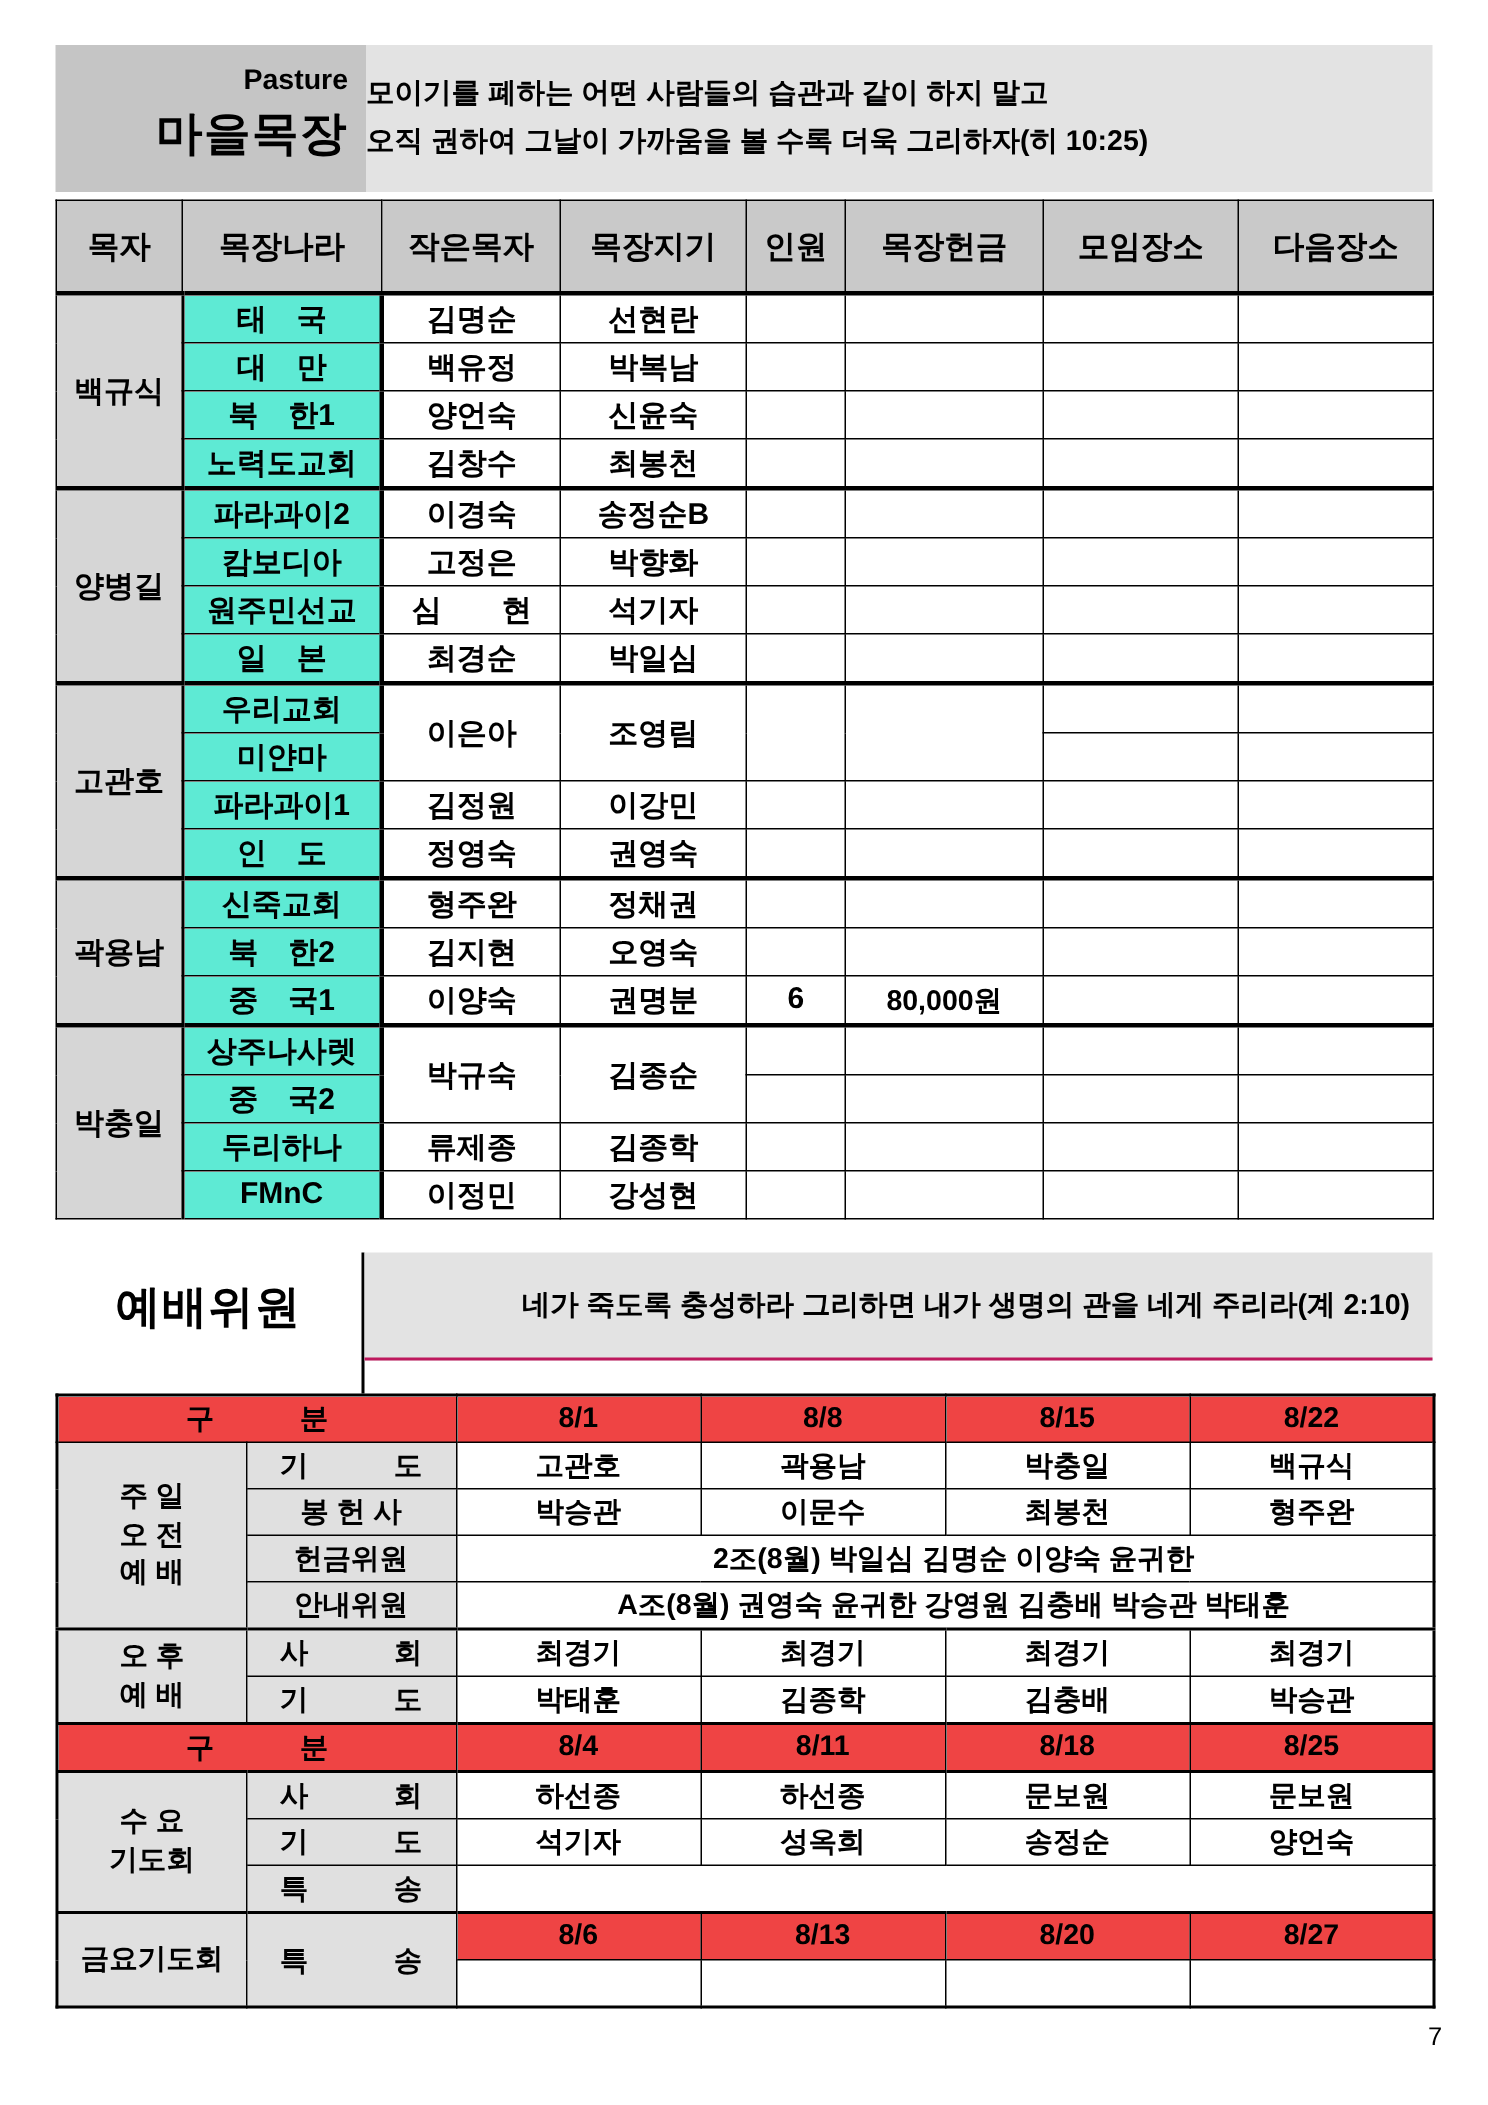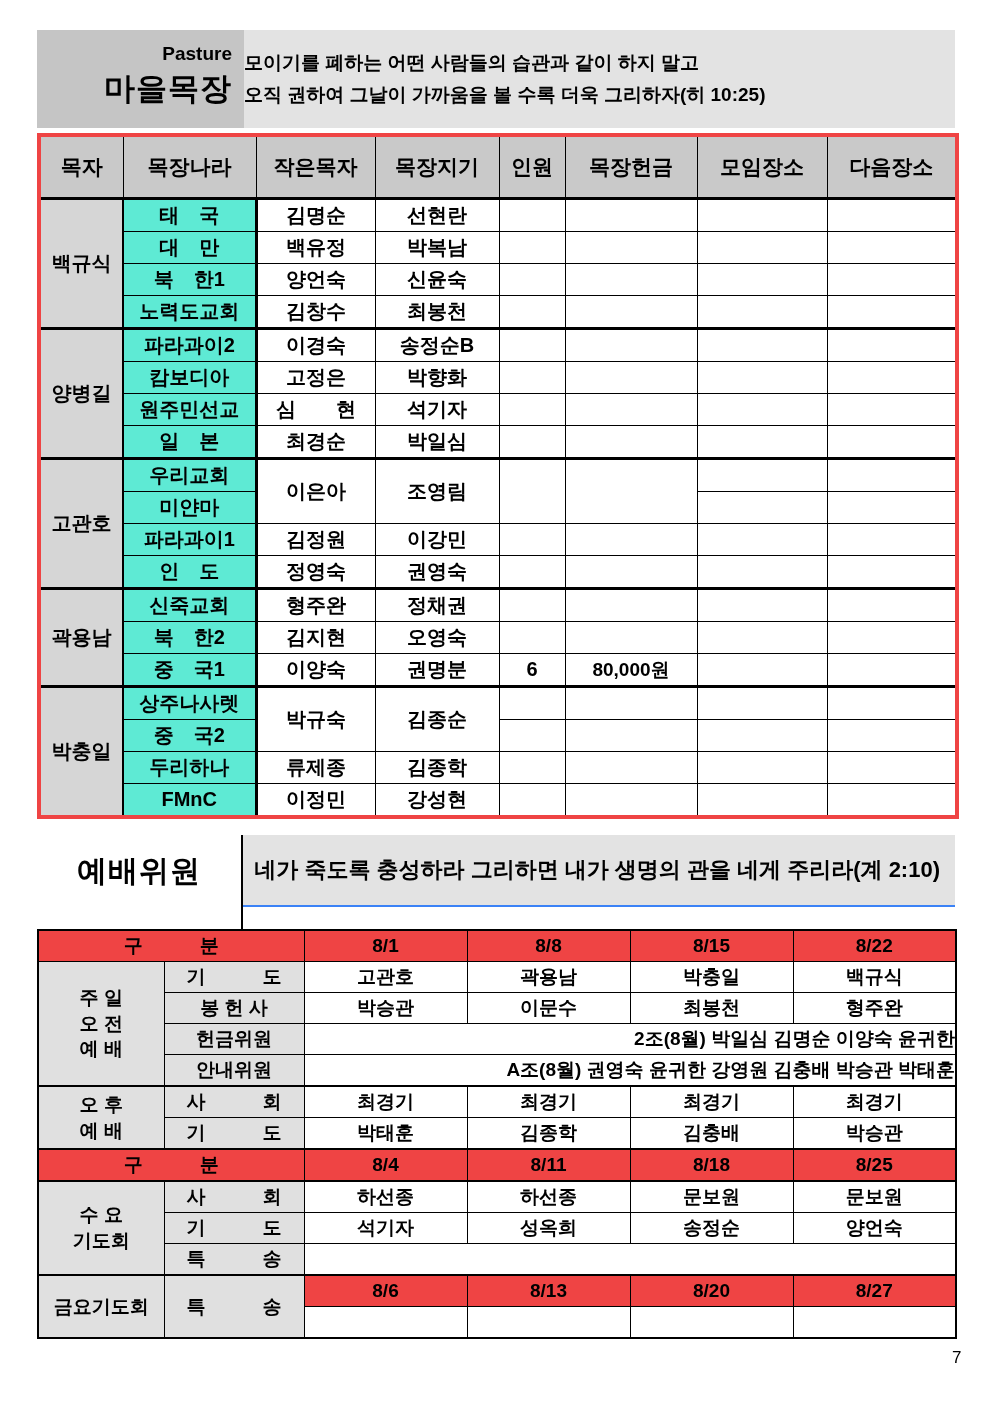--- a/index.html
+++ b/index.html
@@ -17,46 +17,46 @@
   #t1h .title-ko{font-size:31px;line-height:1.15;margin-top:5px;letter-spacing:1px;}
   #t1h .versecell{flex:1;background:#e3e3e3;box-sizing:border-box;
     display:flex;flex-direction:column;justify-content:center;align-items:flex-start;
     padding-right:15px;font-size:19px;line-height:1.7;}
 
   
   table{border-collapse:collapse;table-layout:fixed;}
   td,th{padding:0;text-align:center;vertical-align:middle;overflow:hidden;}
 
   
-  #table1{left:37px;top:133px;width:918px;border:4px solid #ef4444;}
+  #table1{left:37px;top:133px;width:918px;border:1px solid #ef4444;}
   #table1 th,#table1 td{border:1.5px solid #000;}
   #table1 thead th{background:#c9c9c9;font-size:21px;height:60px;border-bottom:3px solid #000;}
   #table1 td{font-size:20px;height:31px;}
   #table1 tr.gs>td{border-top:3px solid #000;}
   #table1 td.pastor{background:#d6d6d6;border-right:2.5px solid #000;font-size:20px;}
   #table1 td.country{background:#5eead4;border-right:3px solid #000;}
   #table1 td.money{font-size:19px;}
 
   
   #t2h{left:37px;top:835px;width:918px;height:68px;}
   #t2h .titlecell{position:absolute;left:0;top:0;width:206px;height:94px;box-sizing:border-box;
     border-right:2px solid #000;display:flex;align-items:center;justify-content:center;
     padding-bottom:22px;font-size:30px;letter-spacing:1px;background:#fff;}
   #t2h .versecell{position:absolute;left:206px;top:0;width:712px;height:72px;background:#e3e3e3;
-    box-sizing:border-box;border-bottom:2px solid #3b82f6;display:flex;align-items:center;
-    justify-content:flex-end;padding-right:15px;font-size:22px;}
+    box-sizing:border-box;border-bottom:2px solid #be185d;display:flex;align-items:center;
+    justify-content:flex-end;padding-right:15px;font-size:19px;}
 
   
   #table2{left:37px;top:929px;width:918px;border:2.5px solid #000;}
   #table2 td{border:1.5px solid #000;font-size:19px;height:30px;}
   #table2 tr.sec>td{border-top:2.5px solid #000;}
   #table2 td.gray{background:#ef4444;}
   #table2 td.glabel{background:#e0e0e0;white-space:pre-line;line-height:1.35;}
   #table2 td.slabel{background:#e0e0e0;}
-  #table2 td.mtext{text-align:right;padding-left:12px;margin-top:45px;}
+  #table2 td.mtext{text-align:center;padding-left:12px;margin-top:45px;}
 
   #pagenum{left:952px;top:1348px;font-size:17px;font-weight:400;}
 </style>
 </head>
 <body>
 
 <div class="abs" id="t1h">
   <div class="titlecell">
     <div class="title-en">Pasture</div>
     <div class="title-ko">마을목장</div>

